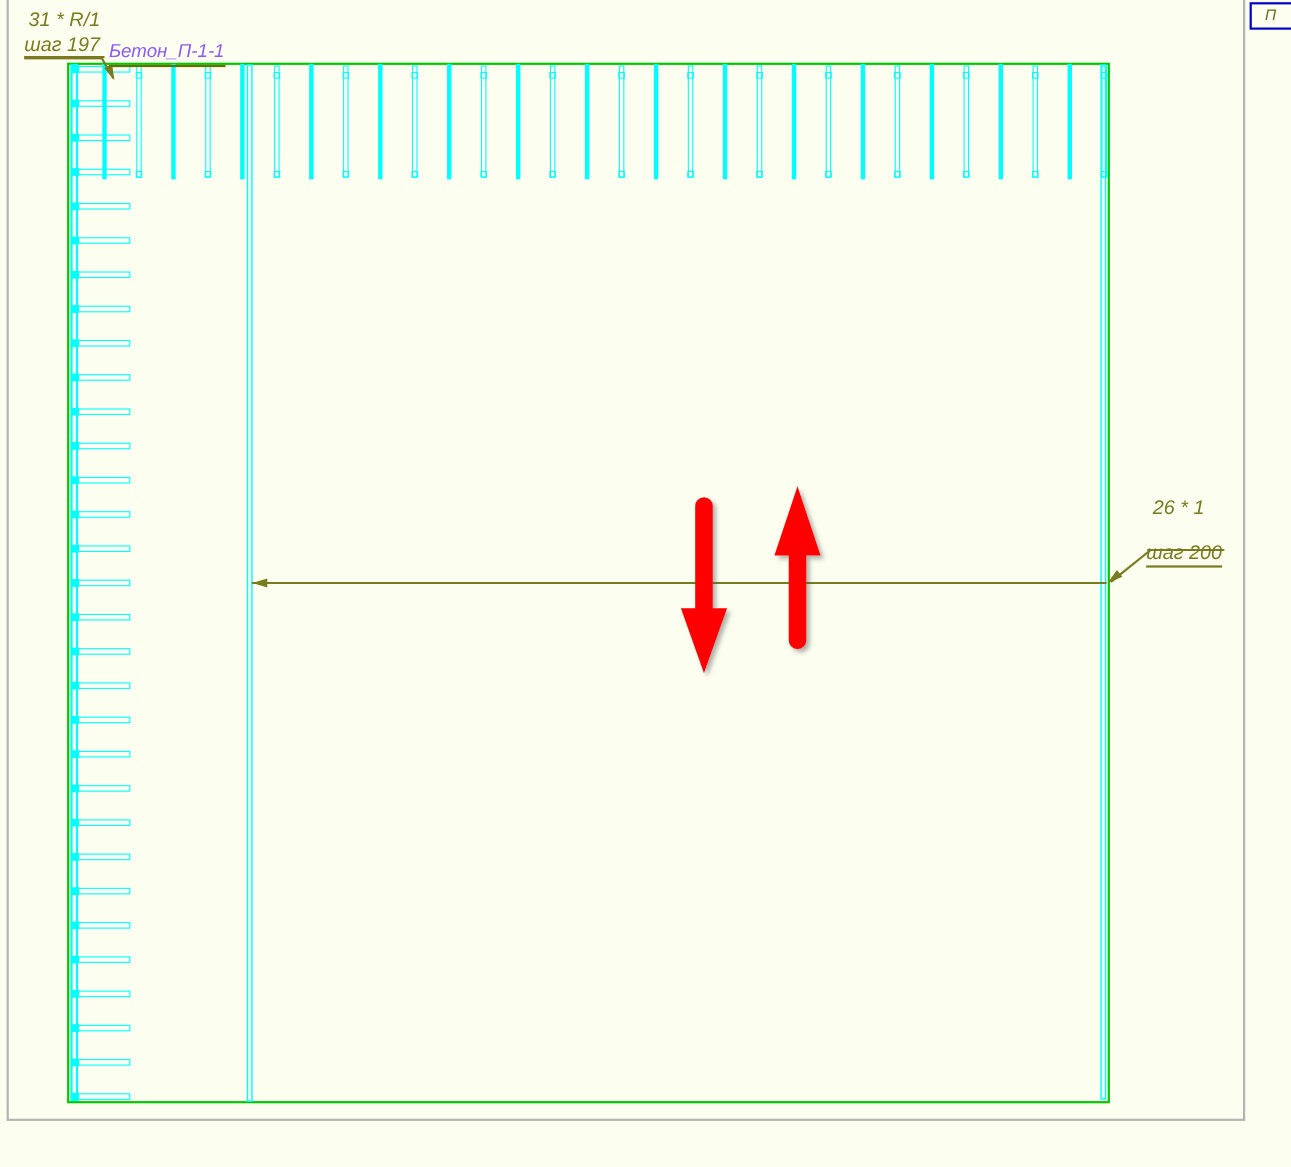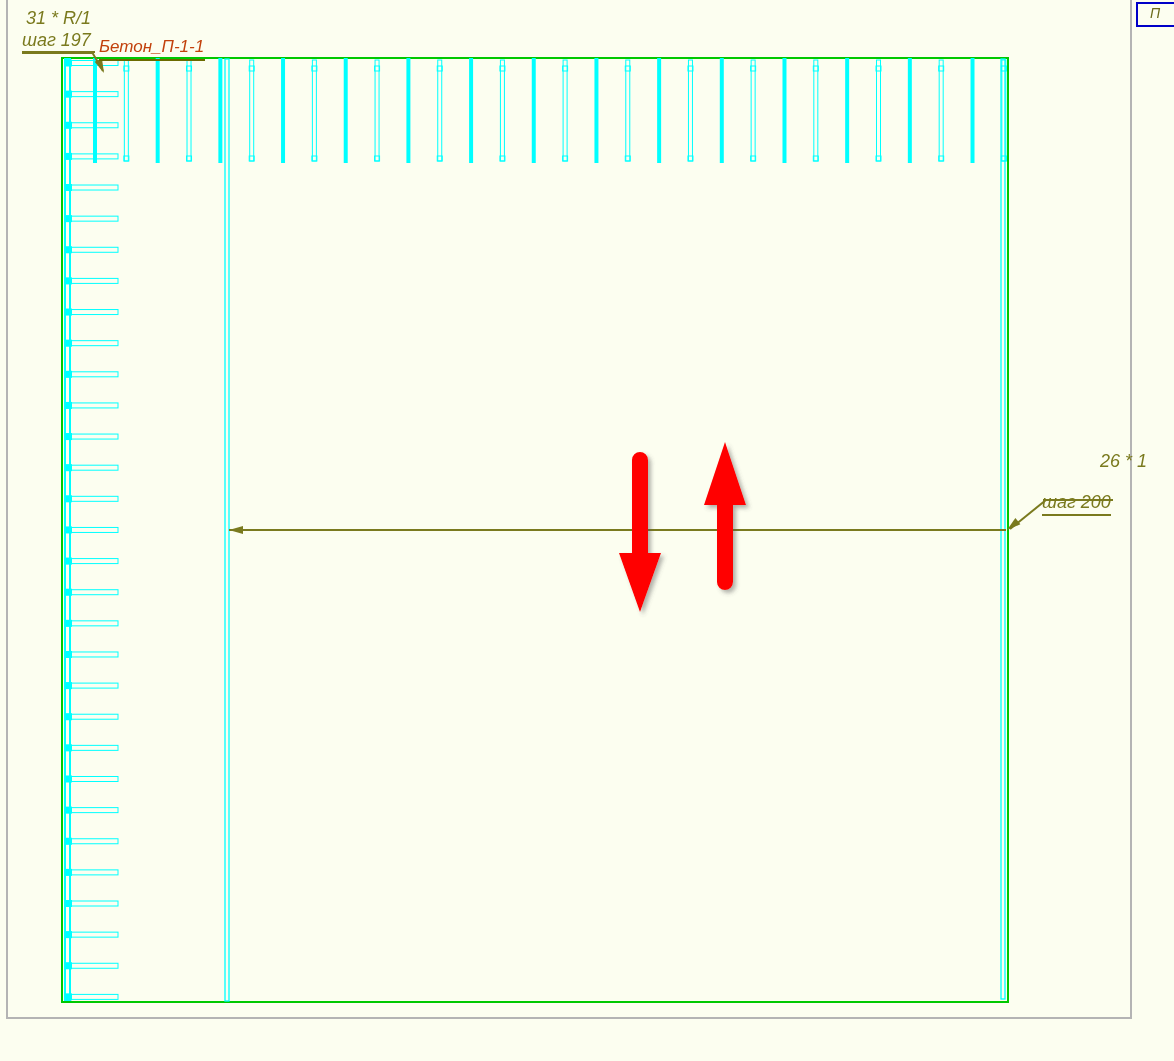--- a/index.html
+++ b/index.html
@@ -23,24 +23,24 @@
     color:#7a7a1e;
     font-size:18px;
     line-height:21px;
     white-space:nowrap;
   }
   .underlined{border-bottom:2px solid #7a7a1e;padding-bottom:1px;}
   #label-left-count{left:26px;top:8px;}
   #label-left-step{left:22px;top:30px;width:71px;}
   #label-material{
     left:99px;top:36px;width:106px;
-    color:#c2410c;font-size:17px;
+    color:#8b5cf6;font-size:17px;
     border-bottom:2px solid #6b6b00;padding-bottom:2px;
   }
-  #label-right-count{left:1100px;top:451px;}
+  #label-right-count{left:1048px;top:451px;}
   #label-right-step{left:1042px;top:492px;width:69px;}
 
   #corner-cell{
     position:absolute;left:1136px;top:2px;
     width:80px;height:20px;
     border:2px solid #0000c8;
     color:#6b6b1a;font-style:italic;font-size:14px;
     padding:1px 0 0 12px;
   }
 </style>

